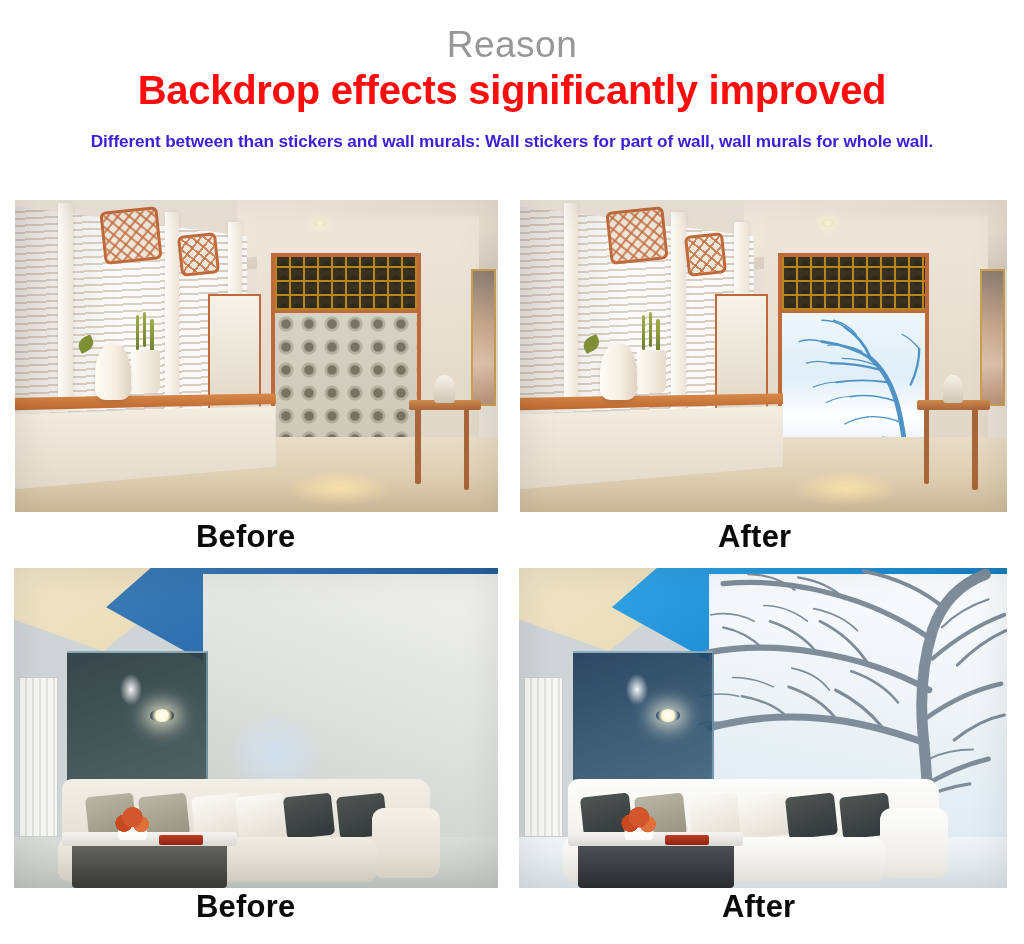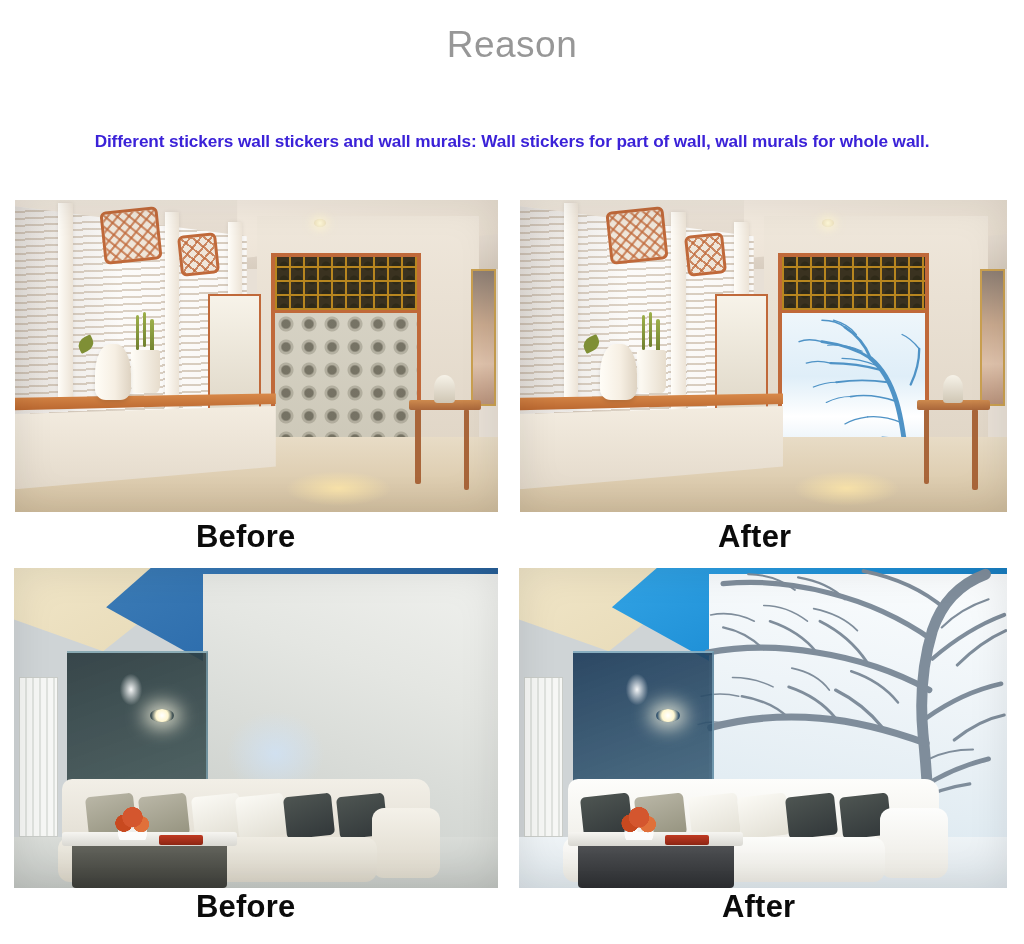--- a/index.html
+++ b/index.html
@@ -328,21 +328,22 @@
     box-shadow:inset 0 0 40px rgba(0,0,0,.10);
     pointer-events:none;
   }
 </style>
 </head>
 <body>
 
 <div class="page">
 
   <div class="reason">Reason</div>
-  <div class="sub1">Different stickers wall stickers and wall murals: Wall stickers for part of wall, wall murals for whole wall.</div>
+  <div class="headline">Backdrop effects significantly improved</div>
+  <div class="sub1">Different between than stickers and wall murals: Wall stickers for part of wall, wall murals for whole wall.</div>
 
   <div class="photo" id="p-tl">
     <div class="hall">
       <div class="h-ceiling"></div>
       <div class="h-ceil-slope"></div>
       <div class="h-leftwall"></div>
       <div class="h-leftwall-shadow"></div>
       <div class="h-pilaster" style="left:9%;  top:1%;  height:66%;"></div>
       <div class="h-pilaster" style="left:31%; top:4%;  height:64%;"></div>
       <div class="h-pilaster" style="left:44%; top:7%;  height:60%;"></div>

